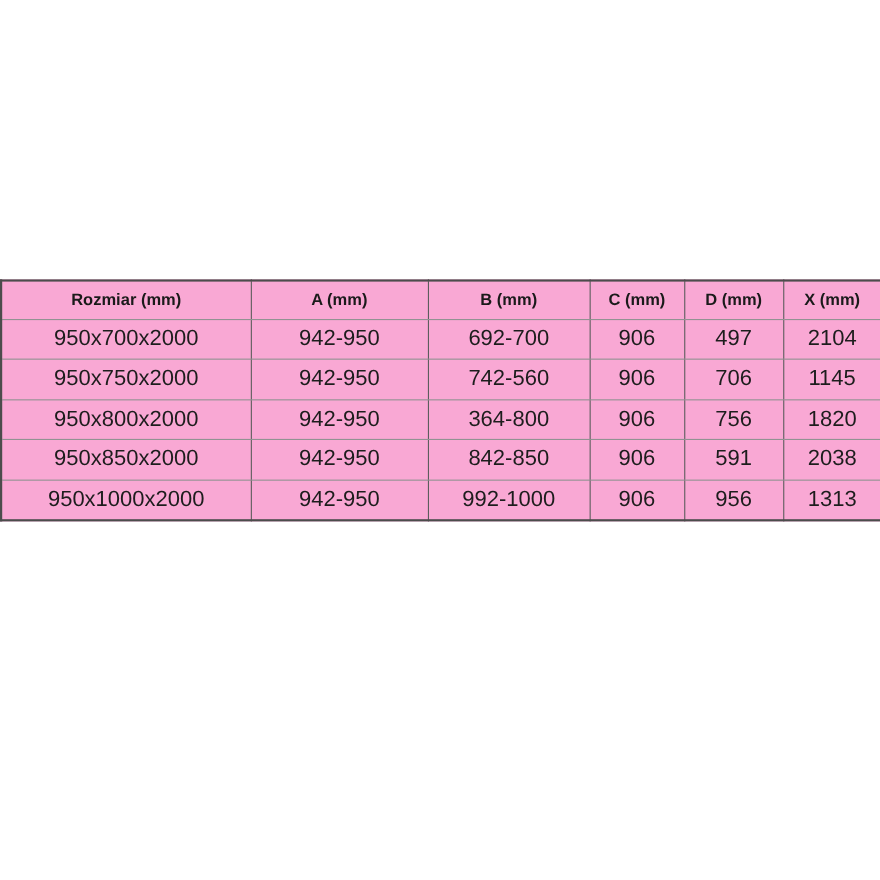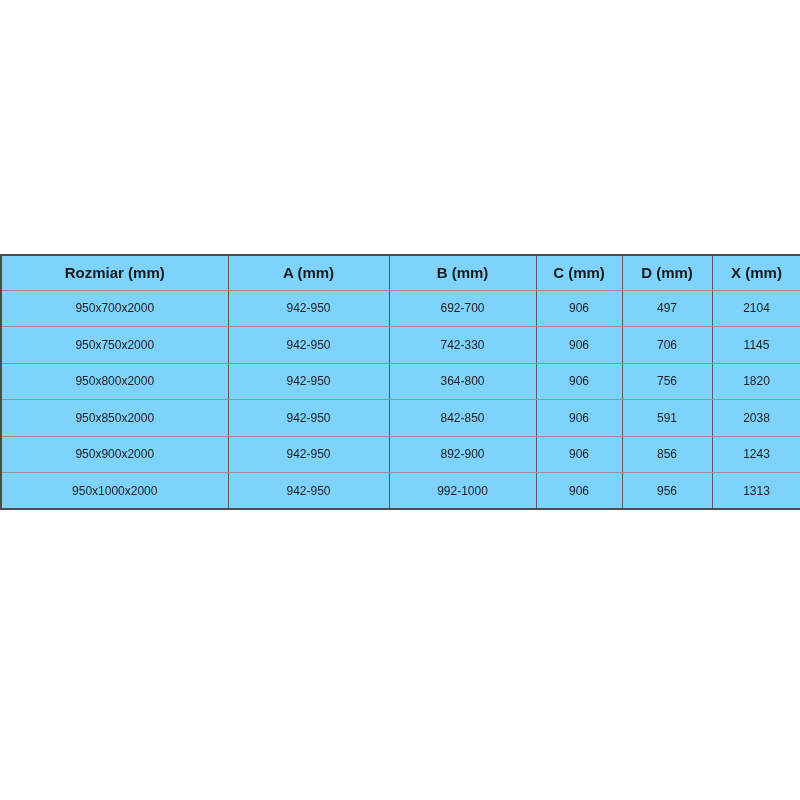--- a/index.html
+++ b/index.html
@@ -17,21 +17,21 @@
   .table-wrap {
     position: absolute;
     top: 254px;
     left: 0;
     width: 800px;
   }
   table.dim-table {
     width: 800px;
     table-layout: fixed;
     border-collapse: collapse;
-    background: #7dd3fc;
+    background: #f9a8d4;
     color: #1d1d1d;
     border: 2px solid #4c4c4c;
     border-right-color: #9a9a9a;
     border-right-width: 1px;
   }
   table.dim-table th,
   table.dim-table td {
     border-left: 1px solid #5d5d5d;
     border-right: 1px solid #5d5d5d;
     border-top: 1px solid #929292;
@@ -47,21 +47,21 @@
   }
   table.dim-table thead th {
     font-size: 15px;
     font-weight: bold;
     color: #1a1a1a;
   }
   table.dim-table tbody tr {
     height: 36.5px;
   }
   table.dim-table tbody td {
-    font-size: 12px;
+    font-size: 20px;
     font-weight: normal;
   }
   col.c-size { width: 227px; }
   col.c-a    { width: 161px; }
   col.c-b    { width: 147px; }
   col.c-c    { width: 86px; }
   col.c-d    { width: 90px; }
   col.c-x    { width: 89px; }
 </style>
 </head>
@@ -92,21 +92,21 @@
         <td>950x700x2000</td>
         <td>942-950</td>
         <td>692-700</td>
         <td>906</td>
         <td>497</td>
         <td>2104</td>
       </tr>
       <tr>
         <td>950x750x2000</td>
         <td>942-950</td>
-        <td>742-330</td>
+        <td>742-560</td>
         <td>906</td>
         <td>706</td>
         <td>1145</td>
       </tr>
       <tr>
         <td>950x800x2000</td>
         <td>942-950</td>
         <td>364-800</td>
         <td>906</td>
         <td>756</td>
@@ -114,28 +114,20 @@
       </tr>
       <tr>
         <td>950x850x2000</td>
         <td>942-950</td>
         <td>842-850</td>
         <td>906</td>
         <td>591</td>
         <td>2038</td>
       </tr>
       <tr>
-        <td>950x900x2000</td>
-        <td>942-950</td>
-        <td>892-900</td>
-        <td>906</td>
-        <td>856</td>
-        <td>1243</td>
-      </tr>
-      <tr>
         <td>950x1000x2000</td>
         <td>942-950</td>
         <td>992-1000</td>
         <td>906</td>
         <td>956</td>
         <td>1313</td>
       </tr>
     </tbody>
   </table>
 </div>

